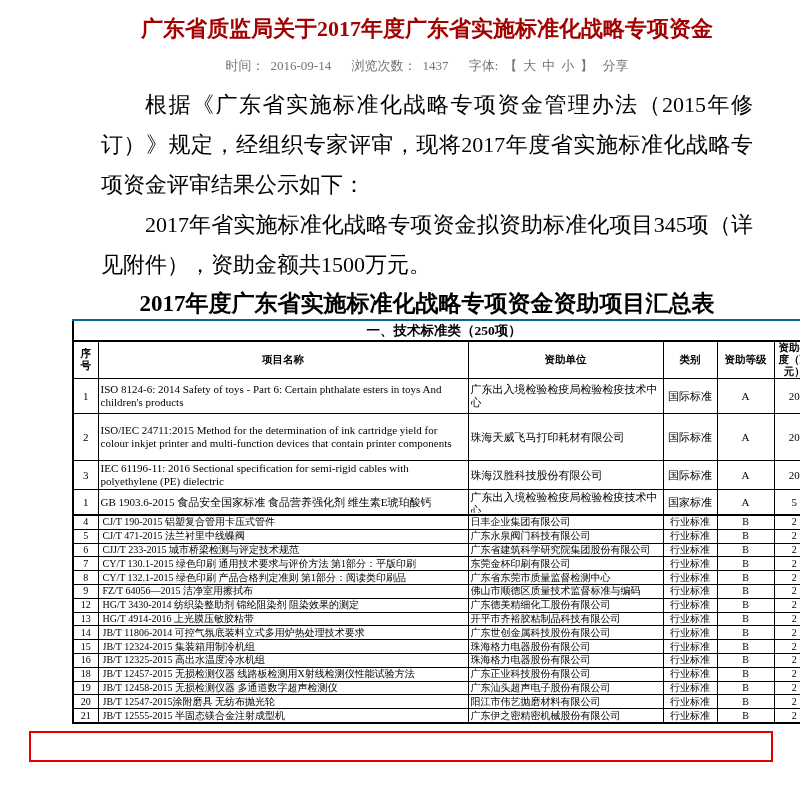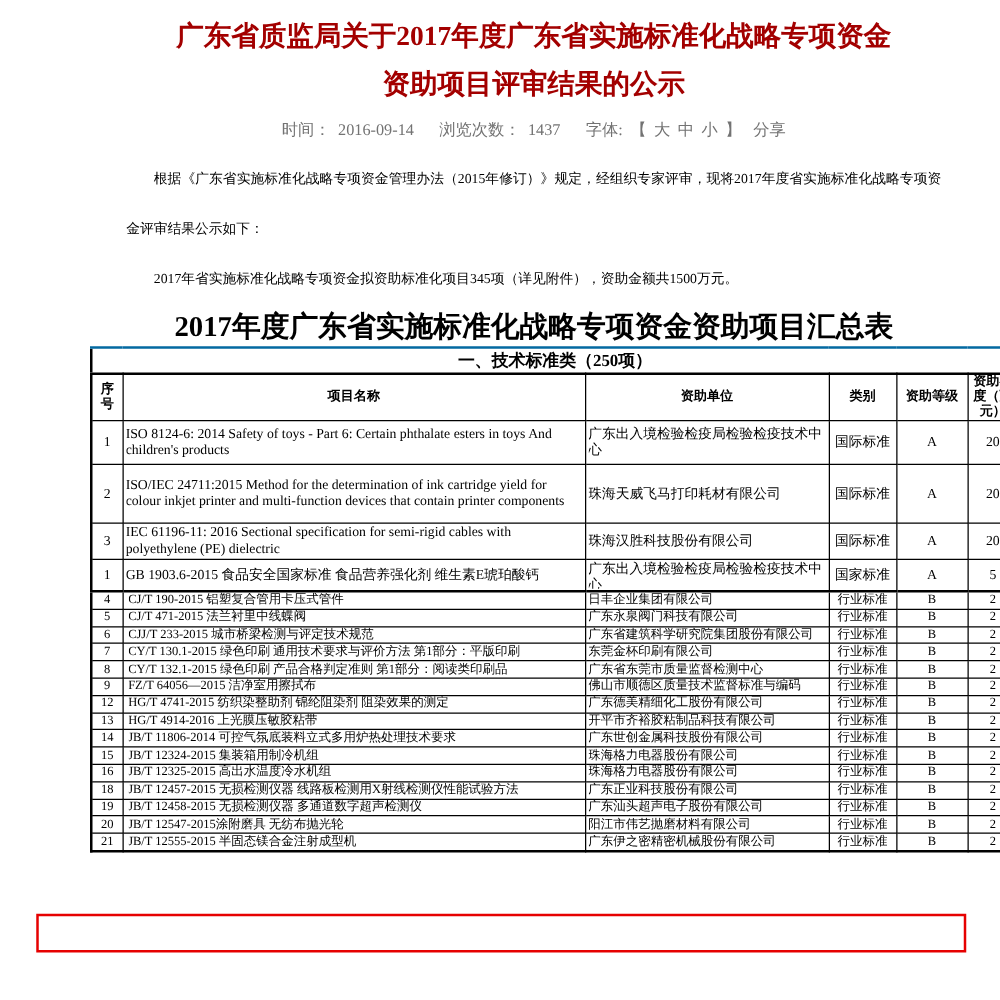--- a/index.html
+++ b/index.html
@@ -9,21 +9,21 @@
   h1{margin:10px 30px 0 30px;text-align:center;font-size:22px;line-height:38px;
      color:var(--title_red,#a30000);font-weight:bold;}
   h1 div{white-space:nowrap;}
 
   .meta{margin-top:9px;text-align:center;font-size:13px;color:#737373;}
   .meta span{margin:0 3px;}
   .meta .gap{margin-left:14px;}
   .fontopt{cursor:pointer;margin:0 2px;}
   .share{cursor:pointer;margin-left:18px;}
 
-  .bodytext{margin:10px 58px 0 58px;font-size:11px;}
+  .bodytext{margin:10px 58px 0 58px;font-size:22px;}
   .bodytext p{margin:0;line-height:40px;text-indent:2em;text-align:justify;}
 
   .table-title{margin-top:7px;text-align:center;font-size:23px;font-weight:bold;line-height:24px;}
 
   table{border-collapse:collapse;table-layout:fixed;width:742px;margin:3px 0 0 29px;
         border:2px solid #000;}
   col.w-seq{width:25px;} col.w-name{width:370px;} col.w-unit{width:195px;}
   col.w-cat{width:54px;} col.w-grade{width:57px;} col.w-amt{width:41px;}
   td,th{border:1px solid #000;padding:0 2px;vertical-align:middle;overflow:hidden;}
 
@@ -51,21 +51,20 @@
   .hl-box{position:absolute;border:2px solid var(--highlight_red,#e60000);
     box-sizing:border-box;pointer-events:none;z-index:5;}
 </style>
 </head>
 <body>
 
 <div id="page">
 
   <h1>
     <div>广东省质监局关于2017年度广东省实施标准化战略专项资金</div>
-    <div>资助项目评审结果的公示</div>
   </h1>
 
   <div class="meta">
     <span>时间：</span><span>2016-09-14</span>
     <span class="gap">浏览次数：</span><span>1437</span>
     <span class="gap">字体:</span><span>【</span><span class="fontopt">大</span><span class="fontopt">中</span><span class="fontopt">小</span><span>】</span>
     <span class="share">分享</span>
   </div>
 
   <div class="bodytext">
@@ -298,21 +297,21 @@
           </td>
           <td class="c-amount">
             <div class="cw">2</div>
           </td>
         </tr>
         <tr>
           <td class="c-seq">
             <div class="cw">12</div>
           </td>
           <td class="c-name">
-            <div class="cw">HG/T 4741-2015 纺织染整助剂 锦纶阻染剂 阻染效果的测定</div>
+            <div class="cw">HG/T 3430-2014 纺织染整助剂 锦纶阻染剂 阻染效果的测定</div>
           </td>
           <td class="c-unit">
             <div class="cw">广东德美精细化工股份有限公司</div>
           </td>
           <td class="c-category">
             <div class="cw">行业标准</div>
           </td>
           <td class="c-grade">
             <div class="cw">B</div>
           </td>

